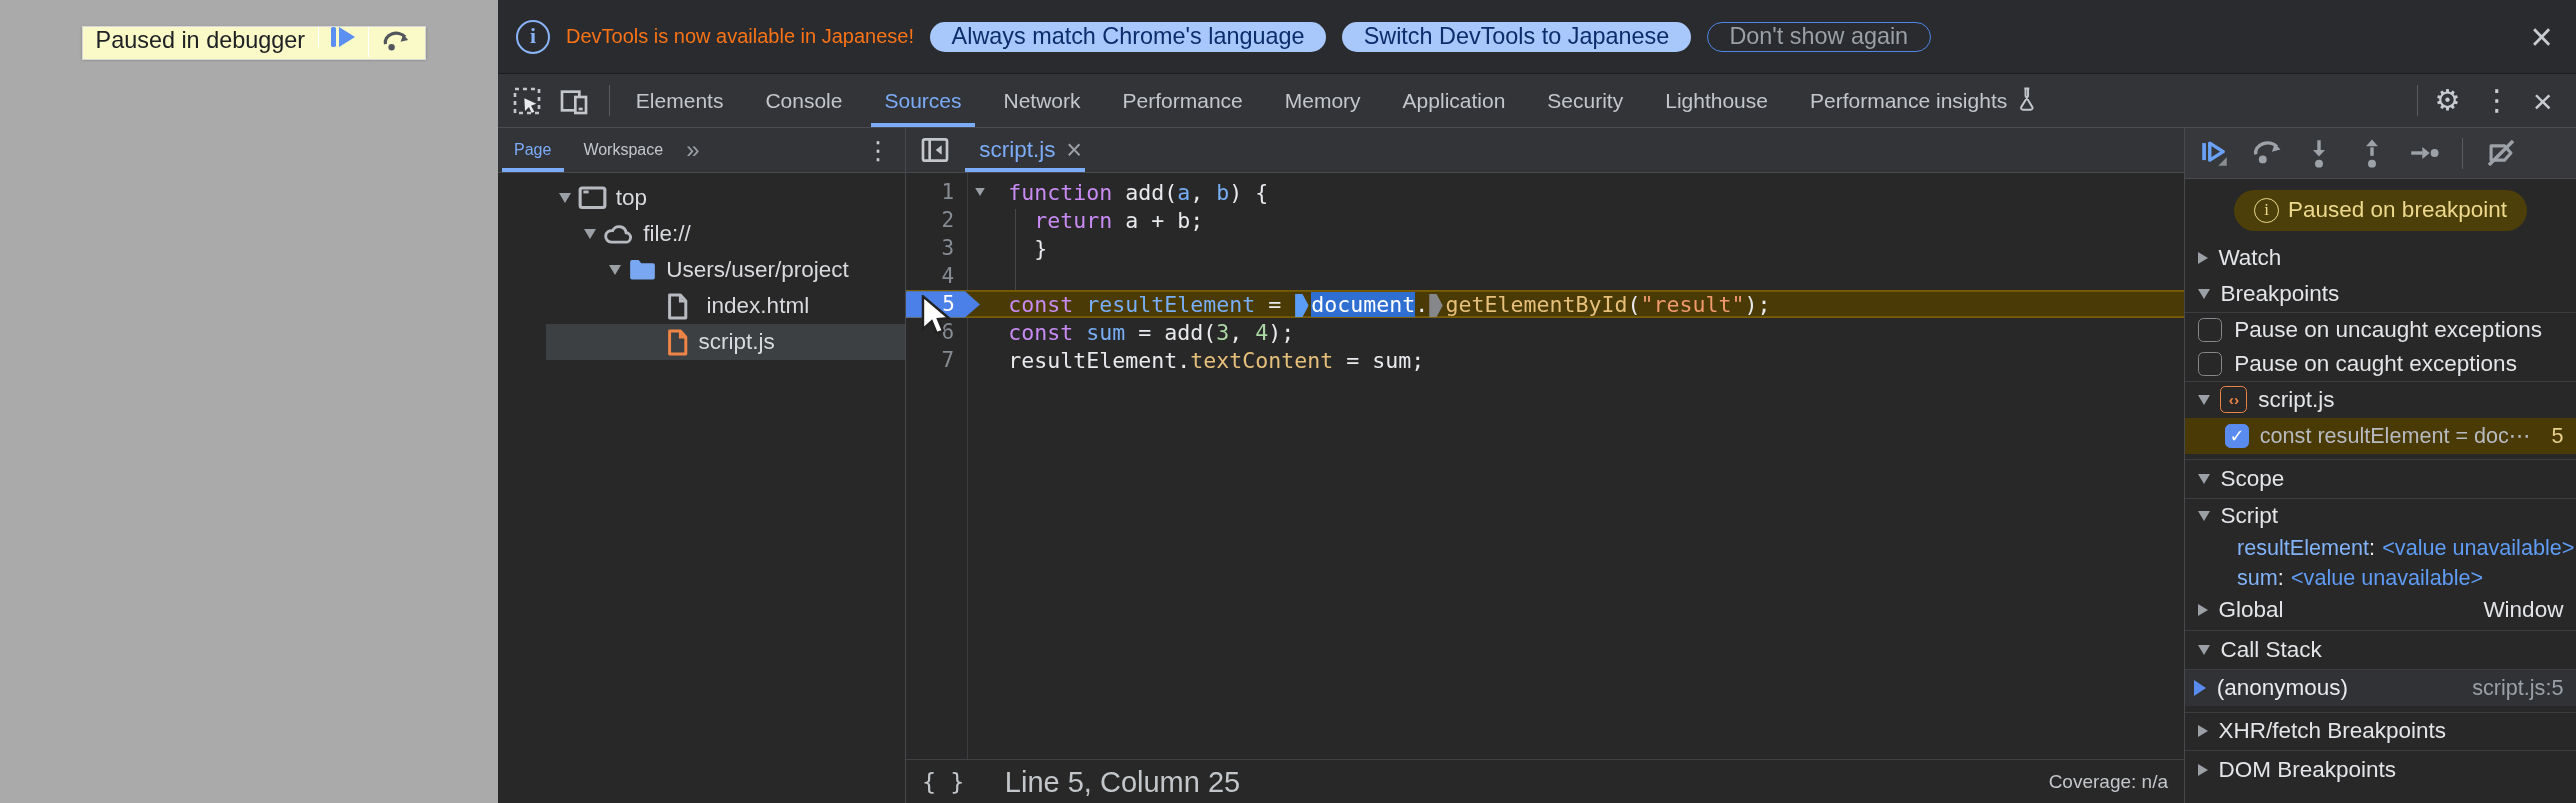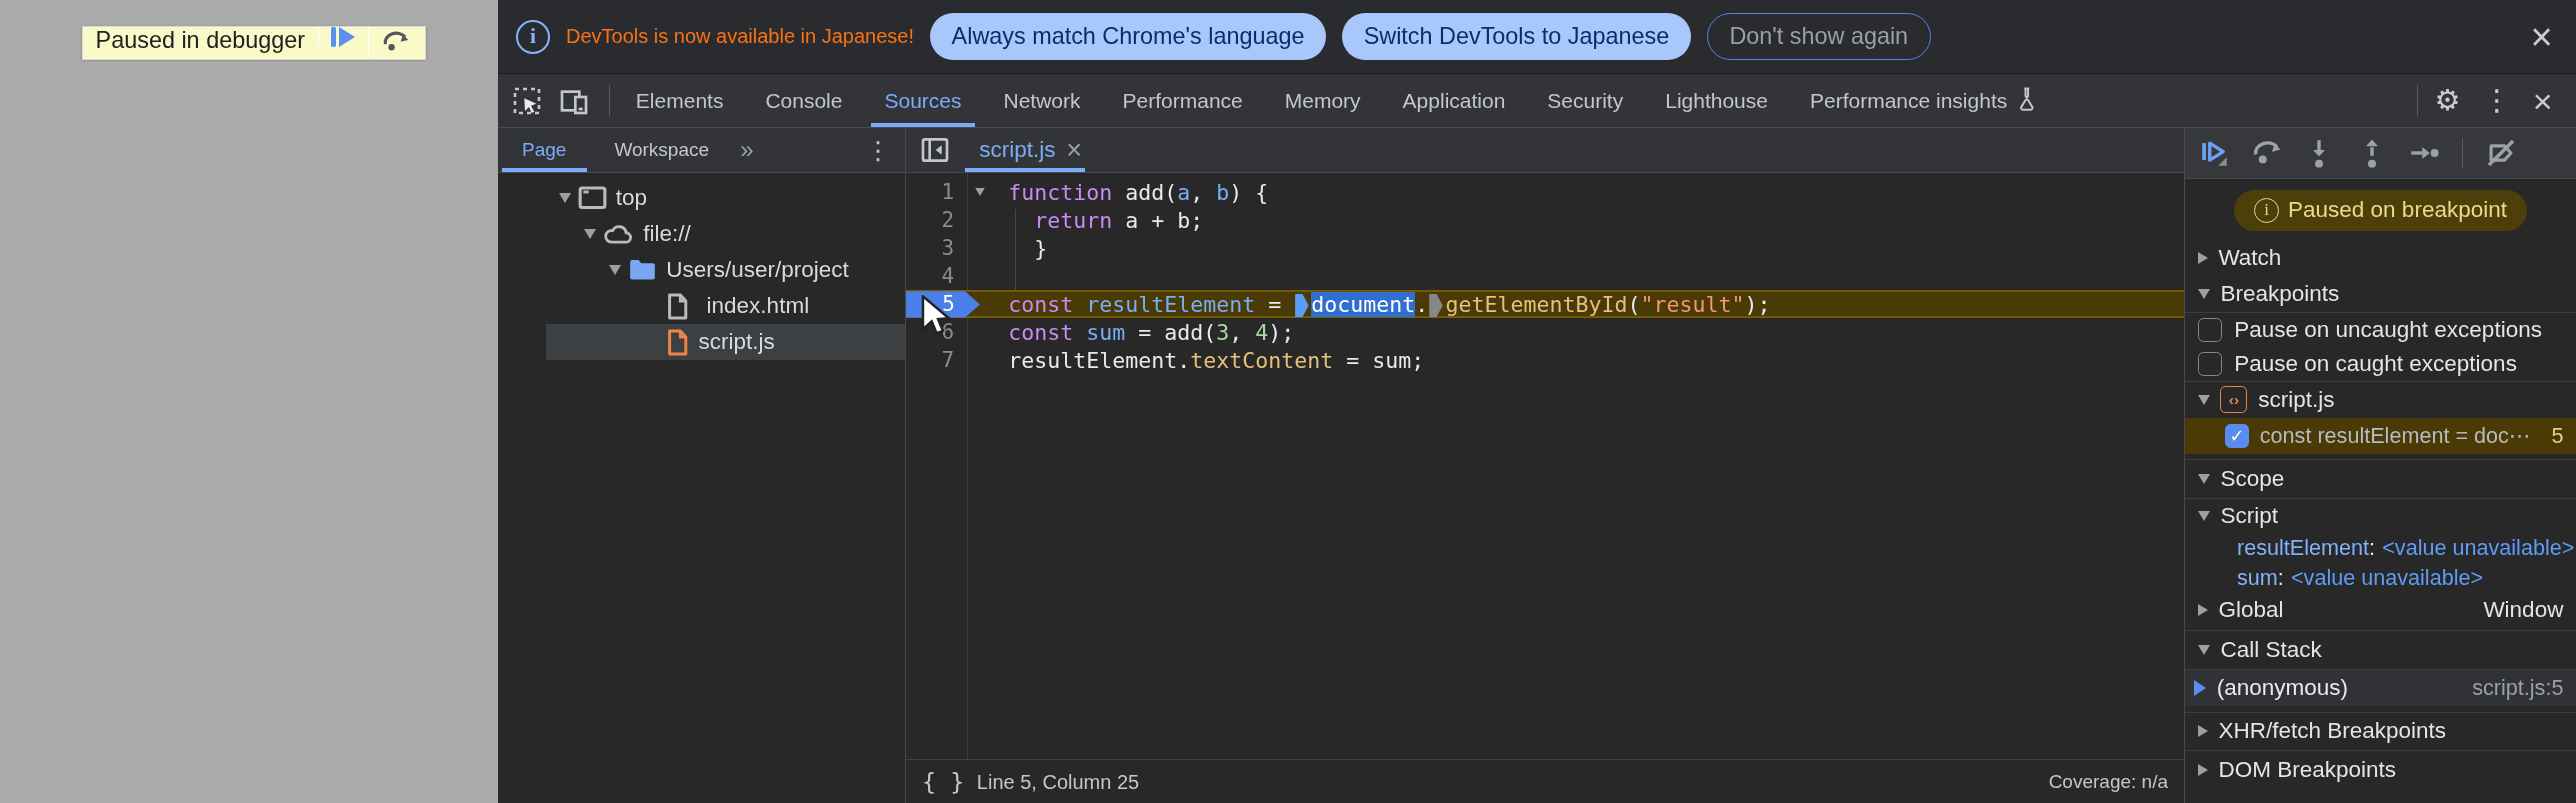--- a/index.html
+++ b/index.html
@@ -17,21 +17,21 @@
   .pb-play .bar { width:4.5px; height:20px; background:#5b8ff2; border-radius:1.8px; }
   .pb-play .tri { width:0; height:0; border-left:16px solid #5b8ff2; border-top:10.8px solid transparent; border-bottom:10.8px solid transparent; }
 
   
   .devtools { position:absolute; left:498px; top:0; width:2078px; height:804px; background:#282828; color:#e8eaed; }
 
   
   .notif-bar { height:74px; background:#2a2b2e; display:flex; align-items:center; padding:0 18px; gap:16px; border-bottom:0.9px solid #1d1d1f; }
   .info-icon { width:34px; height:34px; border:2.7px solid #8ab4f8; border-radius:50%; color:#8ab4f8; display:flex; align-items:center; justify-content:center; font-size:21.6px; font-weight:bold; font-family:"Liberation Serif", serif; flex:0 0 auto; }
   .notif-msg { font-size:20px; color:#f97316; white-space:nowrap; }
-  .pill { height:47px; border-radius:23.4px; background:#a8c7fa; color:#0b2d6b; font-size:23.4px; display:flex; align-items:center; padding:0 21.6px; white-space:nowrap; border:none; cursor:default; }
+  .pill { height:30px; border-radius:23.4px; background:#a8c7fa; color:#0b2d6b; font-size:23.4px; display:flex; align-items:center; padding:0 21.6px; white-space:nowrap; border:none; cursor:default; }
   .pill.outline { background:transparent; border:1.8px solid #4d87e8; color:#9aa0a6; }
   .notif-close { margin-left:auto; font-size:38px; color:#c9cdd1; line-height:1; padding:0 5.4px; }
 
   
   .main-toolbar { height:54px; background:#333438; display:flex; align-items:stretch; border-bottom:0.9px solid #494c50; }
   .tb-icons { display:flex; align-items:center; gap:7.2px; padding:0 9px; }
   .tb-icon { width:40px; height:40px; display:flex; align-items:center; justify-content:center; }
   .vsep { width:0.9px; height:31px; background:#5a5c60; margin:auto 5.4px; }
   .tabs { display:flex; align-items:stretch; }
   .tab { display:flex; align-items:center; padding:0 21px; font-size:21px; color:#c3c7cb; position:relative; white-space:nowrap; }
@@ -41,21 +41,21 @@
   .tb-right { margin-left:auto; display:flex; align-items:center; padding-right:12.6px; }
   .glyph-btn { font-size:29px; color:#c9cdd1; padding:0 10.8px; line-height:1; }
   .glyph-btn.big { font-size:34px; }
 
   
   .dt-body { display:flex; height:676px; }
 
   
   .sidebar { width:408px; border-right:0.9px solid #47494d; display:flex; flex-direction:column; }
   .side-tabs { height:45px; background:#333438; border-bottom:0.9px solid #47494d; display:flex; align-items:stretch; }
-  .stab { display:flex; align-items:center; padding:0 24px; font-size:19px; color:#c3c7cb; position:relative; }
+  .stab { display:flex; align-items:center; padding:0 16px; font-size:16px; color:#c3c7cb; position:relative; }
   .stab.active { color:#7cacf8; }
   .stab.active::after { content:""; position:absolute; left:3.6px; right:3.6px; bottom:0; height:3.6px; background:#7cacf8; }
   .stab-more { display:flex; align-items:center; font-size:24px; color:#9aa0a6; padding:0 7.2px; }
   .side-kebab { margin-left:auto; display:flex; align-items:center; font-size:25px; color:#c9cdd1; padding:0 14.4px; }
   .tree { padding-top:7.2px; font-size:22.5px; color:#d8dade;padding-left:48px; }
   .tree-row { height:36px; display:flex; align-items:center; }
   .tree-row.selected { background:#3c4043; }
   .caret-d { width:0; height:0; border-top:10px solid #9aa0a6; border-left:6.3px solid transparent; border-right:6.3px solid transparent; flex:0 0 auto; }
   .caret-r { width:0; height:0; border-left:10px solid #9aa0a6; border-top:6.3px solid transparent; border-bottom:6.3px solid transparent; flex:0 0 auto; }
   .tree-icon { margin:0 9px 0 7.2px; flex:0 0 auto; display:flex; }
@@ -83,21 +83,21 @@
   .exec-badge span { width:49px; text-align:right; color:#ffffff; font-size:21px; }
   .tk-kw { color:#c88bf3; } .tk-def { color:#77aef5; } .tk-prop { color:#e6c07a; }
   .tk-str { color:#f0996d; } .tk-num { color:#abd7a4; } .tk-pl { color:#e8eaed; }
   .tk-sel { background:#2f6fd1; color:#ffffff; }
   .mk { display:inline-block; width:13.5px; height:23.4px; vertical-align:middle; margin:0 2.7px 0 0.9px; clip-path:polygon(0 0, 7.2px 0, 13.5px 50%, 7.2px 100%, 0 100%); }
   .mk.blue { background:#5a9df8; } .mk.gray { background:#85878a; }
   .cursor-svg { position:absolute; left:14.4px; top:122px; }
 
   .status-bar { height:45px; border-top:0.9px solid #3f4144; display:flex; align-items:center; padding:0 16px; gap:12.6px; background:#282828; }
   .braces { color:#c3c7cb; font-size:23.4px; font-family:"DejaVu Sans Mono", monospace; }
-  .status-pos { color:#c3c7cb; font-size:20px; }
+  .status-pos { color:#c3c7cb; font-size:29px;margin-left:28px; }
   .status-cov { margin-left:auto; color:#c3c7cb; font-size:19px; }
 
   
   .right-panel { width:392px; border-left:0.9px solid #47494d; display:flex; flex-direction:column; font-size:22.5px; }
   .dbg-toolbar { height:51px; background:#37383b; border-bottom:0.9px solid #47494d; display:flex; align-items:center; padding:0 9px; gap:12.6px; }
   .dbg-btn { width:40px; height:40px; display:flex; align-items:center; justify-content:center; }
   .paused-pill-wrap { display:flex; justify-content:center; padding:10.8px 0 9px; }
   .paused-pill { background:#4d3f0a; color:#edd98c; border-radius:23.4px; height:41px; display:flex; align-items:center; gap:9px; padding:0 20px; font-size:22.5px; }
   .pp-info { width:25px; height:25px; border:1.8px solid #edd98c; border-radius:50%; display:flex; align-items:center; justify-content:center; font-size:17px; font-family:"Liberation Serif", serif; }
   .sec-row { height:36px; display:flex; align-items:center; padding:0 12.6px; gap:10.8px; color:#e3e5e8; }

